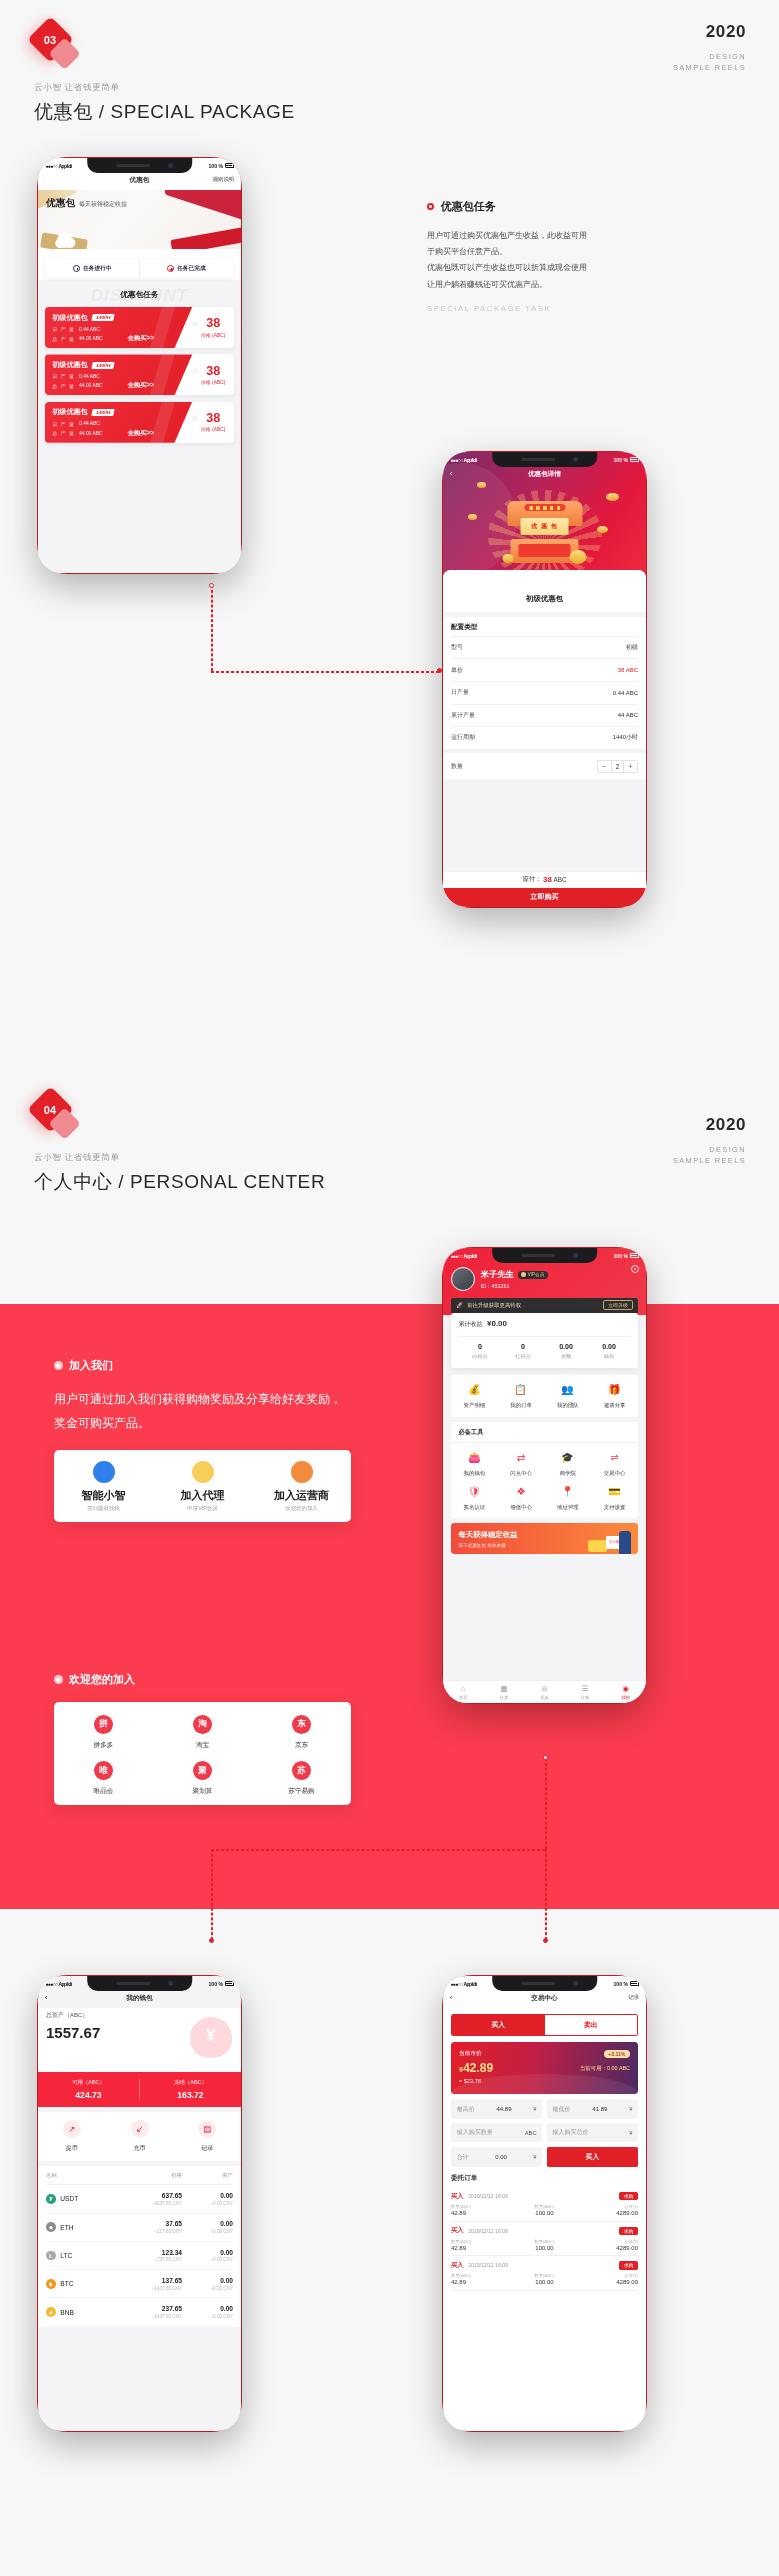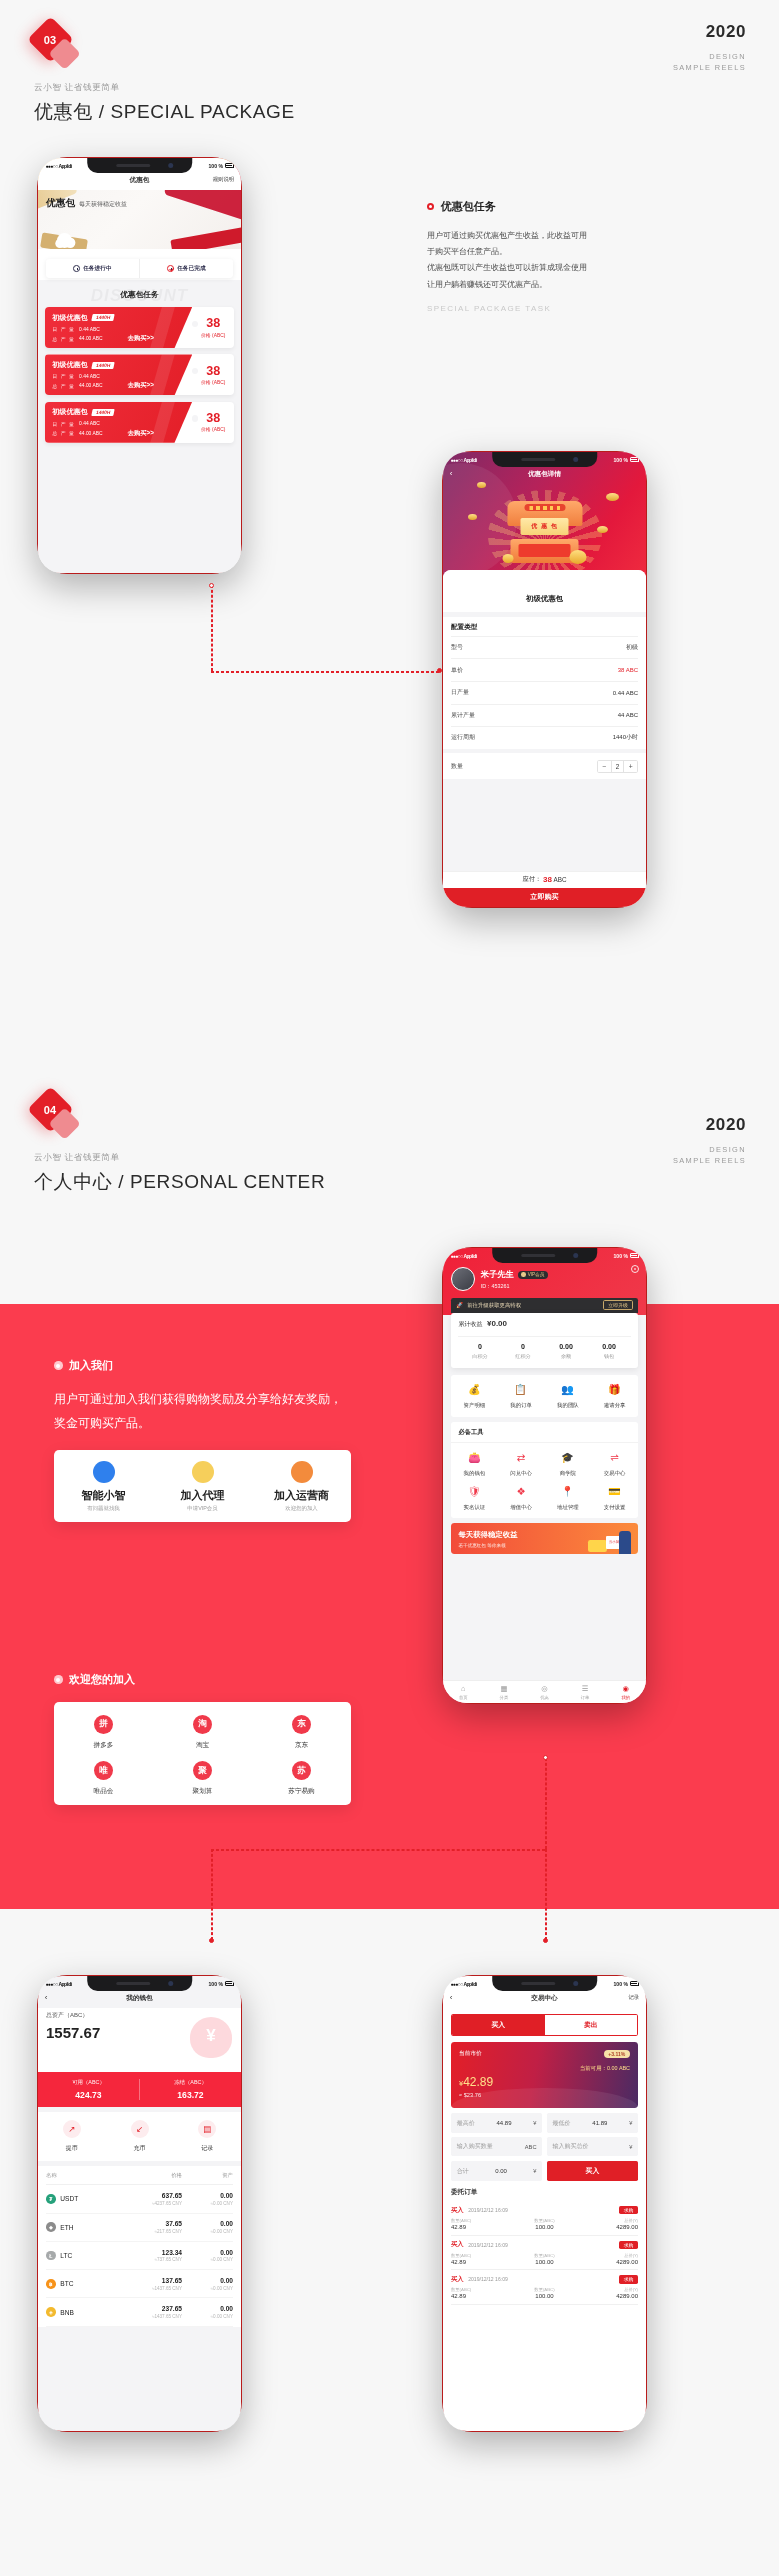--- a/index.html
+++ b/index.html
@@ -276,21 +276,21 @@
 
   
   #p5{ left:442px; top:1975px; width:205px; height:457px;}
   .p5-seg{ margin:5.7px 8px 0; display:flex; border:0.6px solid #e01f26; border-radius:1.7px; overflow:hidden;}
   .p5-seg div{ flex:1; text-align:center; padding:5.1px 0; font-size:6.8px; font-weight:bold; color:#e01f26;}
   .p5-seg div.on{ background:#e01f26; color:#fff;}
   .p5-price{ margin:6.3px 8px 0; border-radius:3.4px; padding:8px 8px 10.3px; position:relative; overflow:hidden;
     background:linear-gradient(100deg,#e31f28 0%,#c01f45 45%,#4a2a63 100%); color:#fff;}
   .p5-price .wave{ position:absolute; left:0; right:0; bottom:0; height:20.5px; background:rgba(255,255,255,.08); border-radius:50% 50% 0 0 / 100% 100% 0 0;}
   .p5-price .lb{ font-size:5.7px;}
-  .p5-price .big{ font-size:12px; font-weight:normal; color:#ffe08a; margin-top:17px;}
+  .p5-price .big{ font-size:12px; font-weight:bold; color:#ffe08a; margin-top:3px;}
   .p5-price .big i{ font-size:7.4px; font-style:normal;}
   .p5-price .usd{ font-size:5.7px; margin-top:2.9px; opacity:.9;}
   .p5-price .chg{ position:absolute; right:8px; top:8px; background:#f7e2a8; color:#b0452c; font-size:5.1px; font-weight:bold; padding:1.1px 4.6px; border-radius:5.1px;}
   .p5-price .avail{ position:absolute; right:8px; top:23px; font-size:5.4px; color:#ffe08a;}
   .p5-fields{ margin:5.1px 8px 0; display:flex; gap:4.6px; flex-wrap:wrap;}
   .fld{ flex:1 1 calc(50% - 2.3px); background:#f4f4f6; border-radius:1.7px; padding:5.1px 5.7px; display:flex; justify-content:space-between; align-items:center; font-size:6px;}
   .fld .k{ color:#9a9a9a;}
   .fld .v{ color:#333;}
   .fld .u{ color:#555; font-size:5.7px;}
   .fld.red{ background:#e01f26; color:#fff; justify-content:center; font-weight:bold; font-size:6.8px;}

